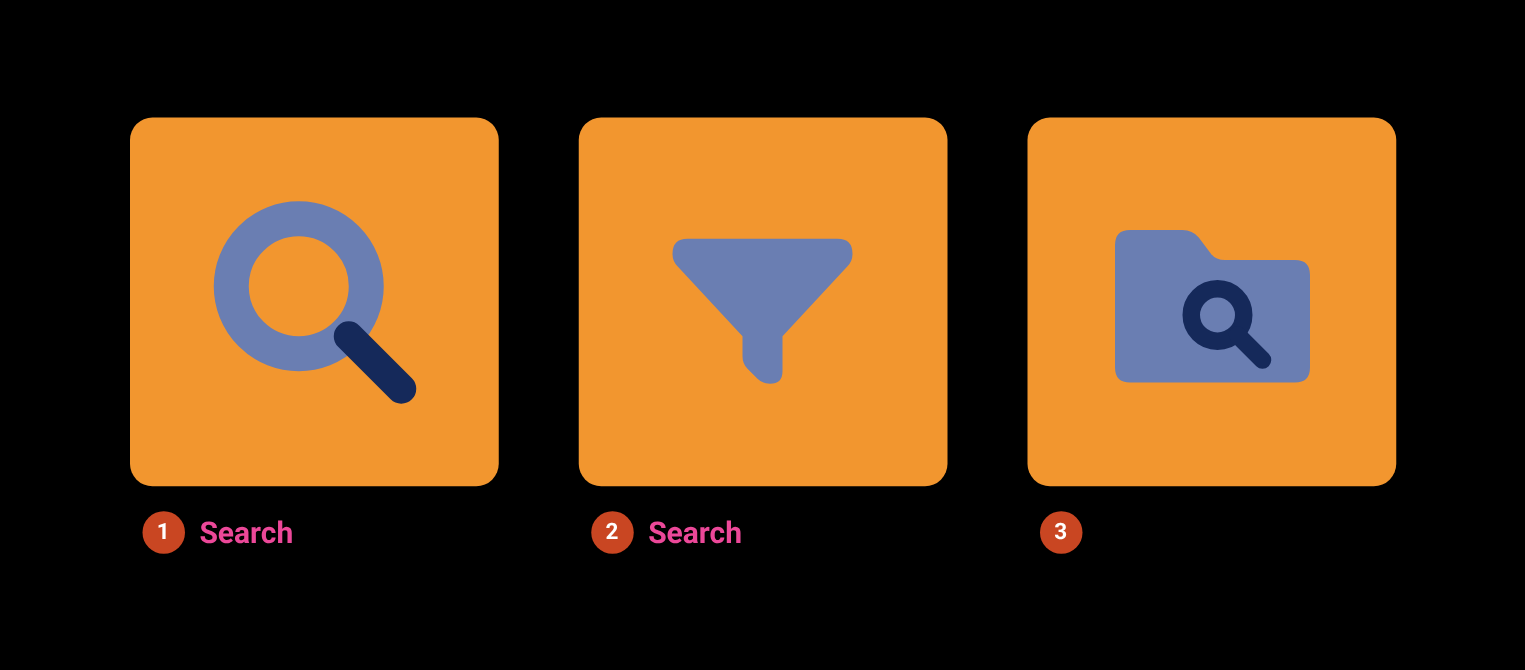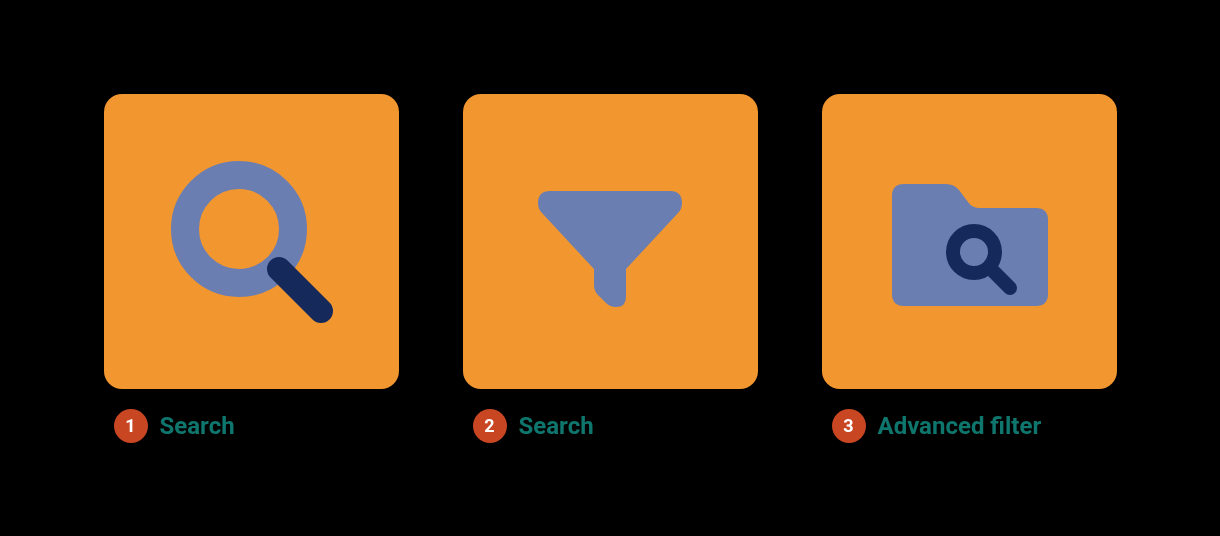--- a/index.html
+++ b/index.html
@@ -47,21 +47,21 @@
       border-radius: 50%;
       background: #c94622;
       color: #fff;
       display: flex;
       align-items: center;
       justify-content: center;
       font-size: 18px;
       font-weight: 700;
     }
     .caption-text {
-      color: #0f766e;
+      color: #ec4899;
       font-size: 24px;
       font-weight: 700;
     }
     svg {
       display: block;
     }
   </style>
 </head>
 <body>
 
@@ -120,17 +120,16 @@
                  Q 174 150 162 150
                  L 30 150
                  Q 18 150 18 138
                  Z" fill="#6a7eb2"></path>
         <circle cx="100" cy="96" r="21" fill="none" stroke="#15295a" stroke-width="14"></circle>
         <line x1="116" y1="112" x2="136" y2="132" stroke="#15295a" stroke-width="14" stroke-linecap="round"></line>
       </svg>
     </div>
     <div class="caption-row">
       <div class="badge">3</div>
-      <div class="caption-text">Advanced filter</div>
     </div>
   </div>
 
 </div>
 
 </body></html>

